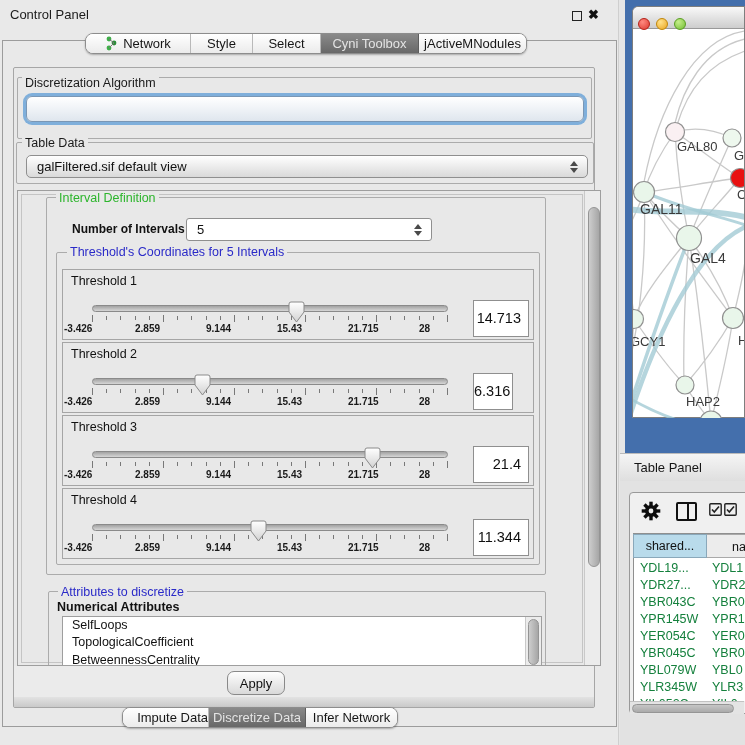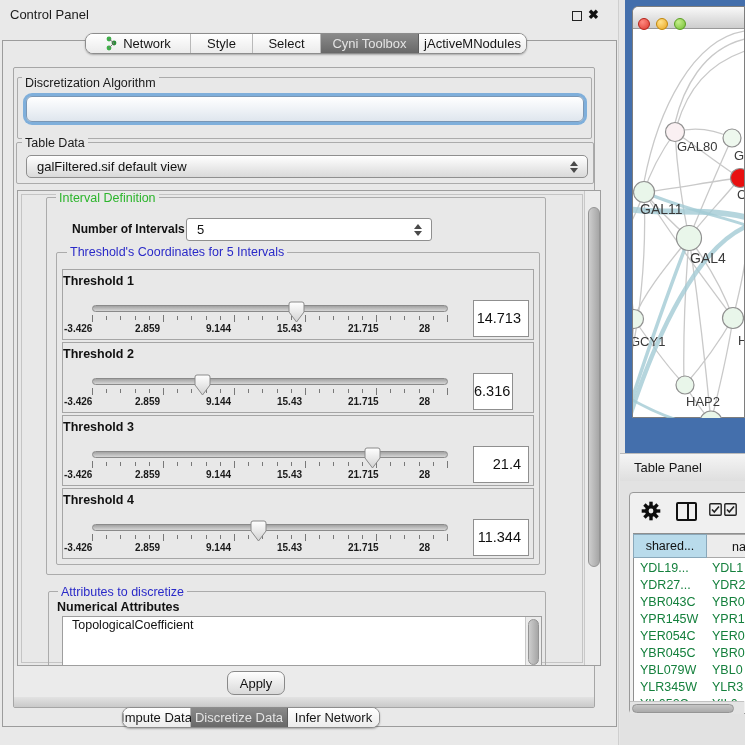--- a/index.html
+++ b/index.html
@@ -42,21 +42,21 @@
 #panelB{left:17px;top:190px;width:584px;height:476px;border:1px solid #9e9e9e;overflow:hidden;background:#e8e8e8}
 .inner-border{left:3px;top:3px;width:562px;height:469px;border:1px solid #c4c4c4}
 .vtrack{background:#ececec;border-left:1px solid #c9c9c9}
 .thumbv{border-radius:6px;background:linear-gradient(90deg,#cdcdcd,#a6a6a6);border:1px solid #949494}
 .thumbh{border-radius:5px;background:linear-gradient(#c6c6c6,#aaaaaa);border:1px solid #959595}
 
 .spinner{border:1px solid #8f8f8f;border-radius:3px;background:#fff;font-size:13px;color:#111}
 .spinner .txt{padding-left:10px;line-height:21px}
 
 .trow{border:1px solid #a5a5a5;background:#e8e8e8}
-.trow .tlabel{position:absolute;left:0;top:4px;font-size:12.5px;font-weight:bold;color:#111}
+.trow .tlabel{position:absolute;left:8px;top:4px;font-size:12.5px;font-weight:normal;color:#111}
 .track{position:absolute;height:7px;border-radius:4px;background:linear-gradient(#a2a2a2,#d6d6d6);border:1px solid #8a8a8a}
 .tick{position:absolute;width:1px;background:#787878}
 .ticklabel{position:absolute;font-size:10px;font-weight:bold;color:#1a1a1a;width:56px;}
 .vbox{position:absolute;border:1px solid #8f8f8f;background:#fff;font-size:14.5px;color:#101010;text-align:right;padding-right:7px}
 
 .nlist{background:#fff;border:1px solid #9e9e9e;font-size:12.5px;color:#111}
 .nlist .item{padding:0 0 0 9px;line-height:17.3px}
 
 .applystrip{left:14px;top:666px;width:580px;height:31px;background:#ebebeb}
 .applyband{left:14px;top:697px;width:580px;height:10px;background:linear-gradient(#e2e2e2,#c9c9c9)}
@@ -324,37 +324,39 @@
           </svg>
           <div class="vbox" style="left:410px;top:30px;width:56px;height:37px;line-height:35px">11.344</div>
         </div>
       </div>
 
     <div class="abs group" style="left:30px;top:400px;width:498px;height:90px"></div>
     <div class="glabel blue" style="left:40px;top:394px">Attributes to discretize</div>
     <div class="abs" style="left:39px;top:409px;font-size:12.5px;font-weight:bold;color:#111">Numerical Attributes</div>
     <div class="abs nlist" style="left:44px;top:425px;width:480px;height:70px">
       <div id="attrItems">
+          <div class="item">SelfLoops</div>
           <div class="item">TopologicalCoefficient</div>
+          <div class="item">BetweennessCentrality</div>
         </div>
       <div class="abs vtrack" style="right:0;top:0;width:16px;height:100%">
         <div class="abs thumbv" style="left:2px;top:2px;width:11px;height:46px"></div>
       </div>
     </div>
 
     <div class="abs vtrack" style="left:566px;top:0;width:18px;height:476px">
       <div class="abs thumbv" style="left:3px;top:16px;width:12px;height:360px"></div>
     </div>
   </div>
 
   <div class="abs applystrip"></div>
   <div class="abs applyband"></div>
   <div class="abs btn">Apply</div>
   <div class="abs seg" id="bottomTabs">
-      <div class="s" style="width: 68px;">
+      <div class="s" style="width: 86px; justify-content: flex-end;">
         <span>Impute Data</span>
       </div>
       <div class="s sel" style="width: 97px;">
         <span>Discretize Data</span>
       </div>
       <div class="s" style="width: 91px;">
         <span>Infer Network</span>
       </div>
     </div>
 

